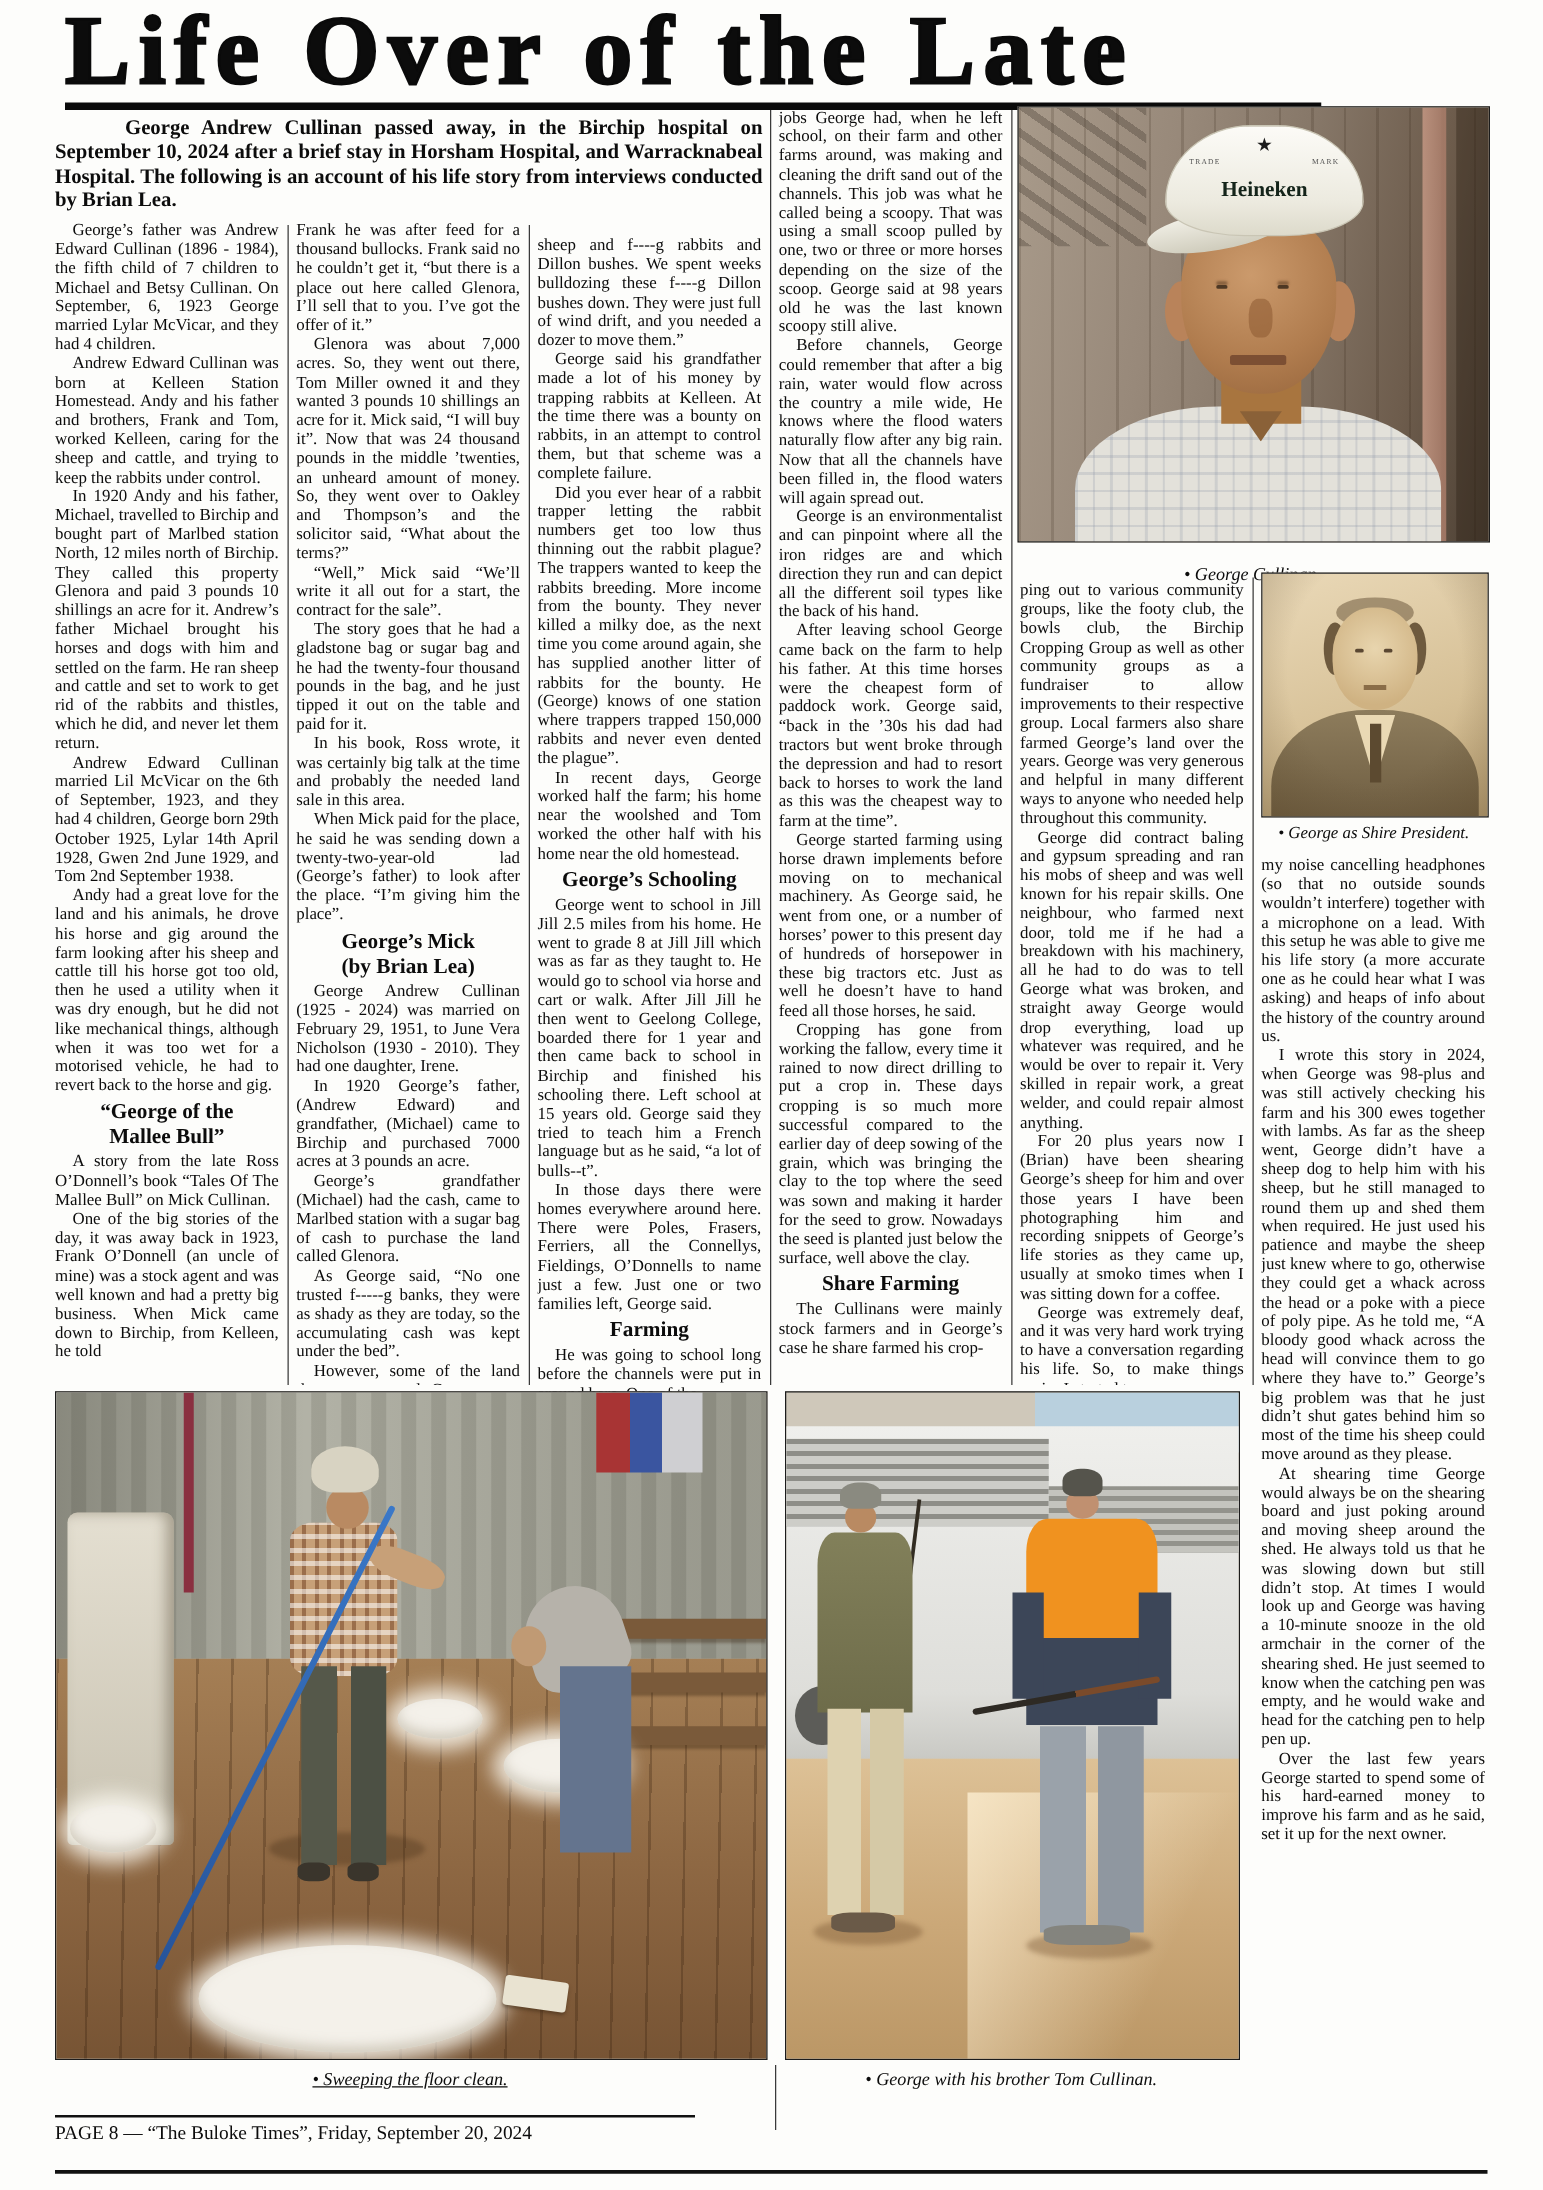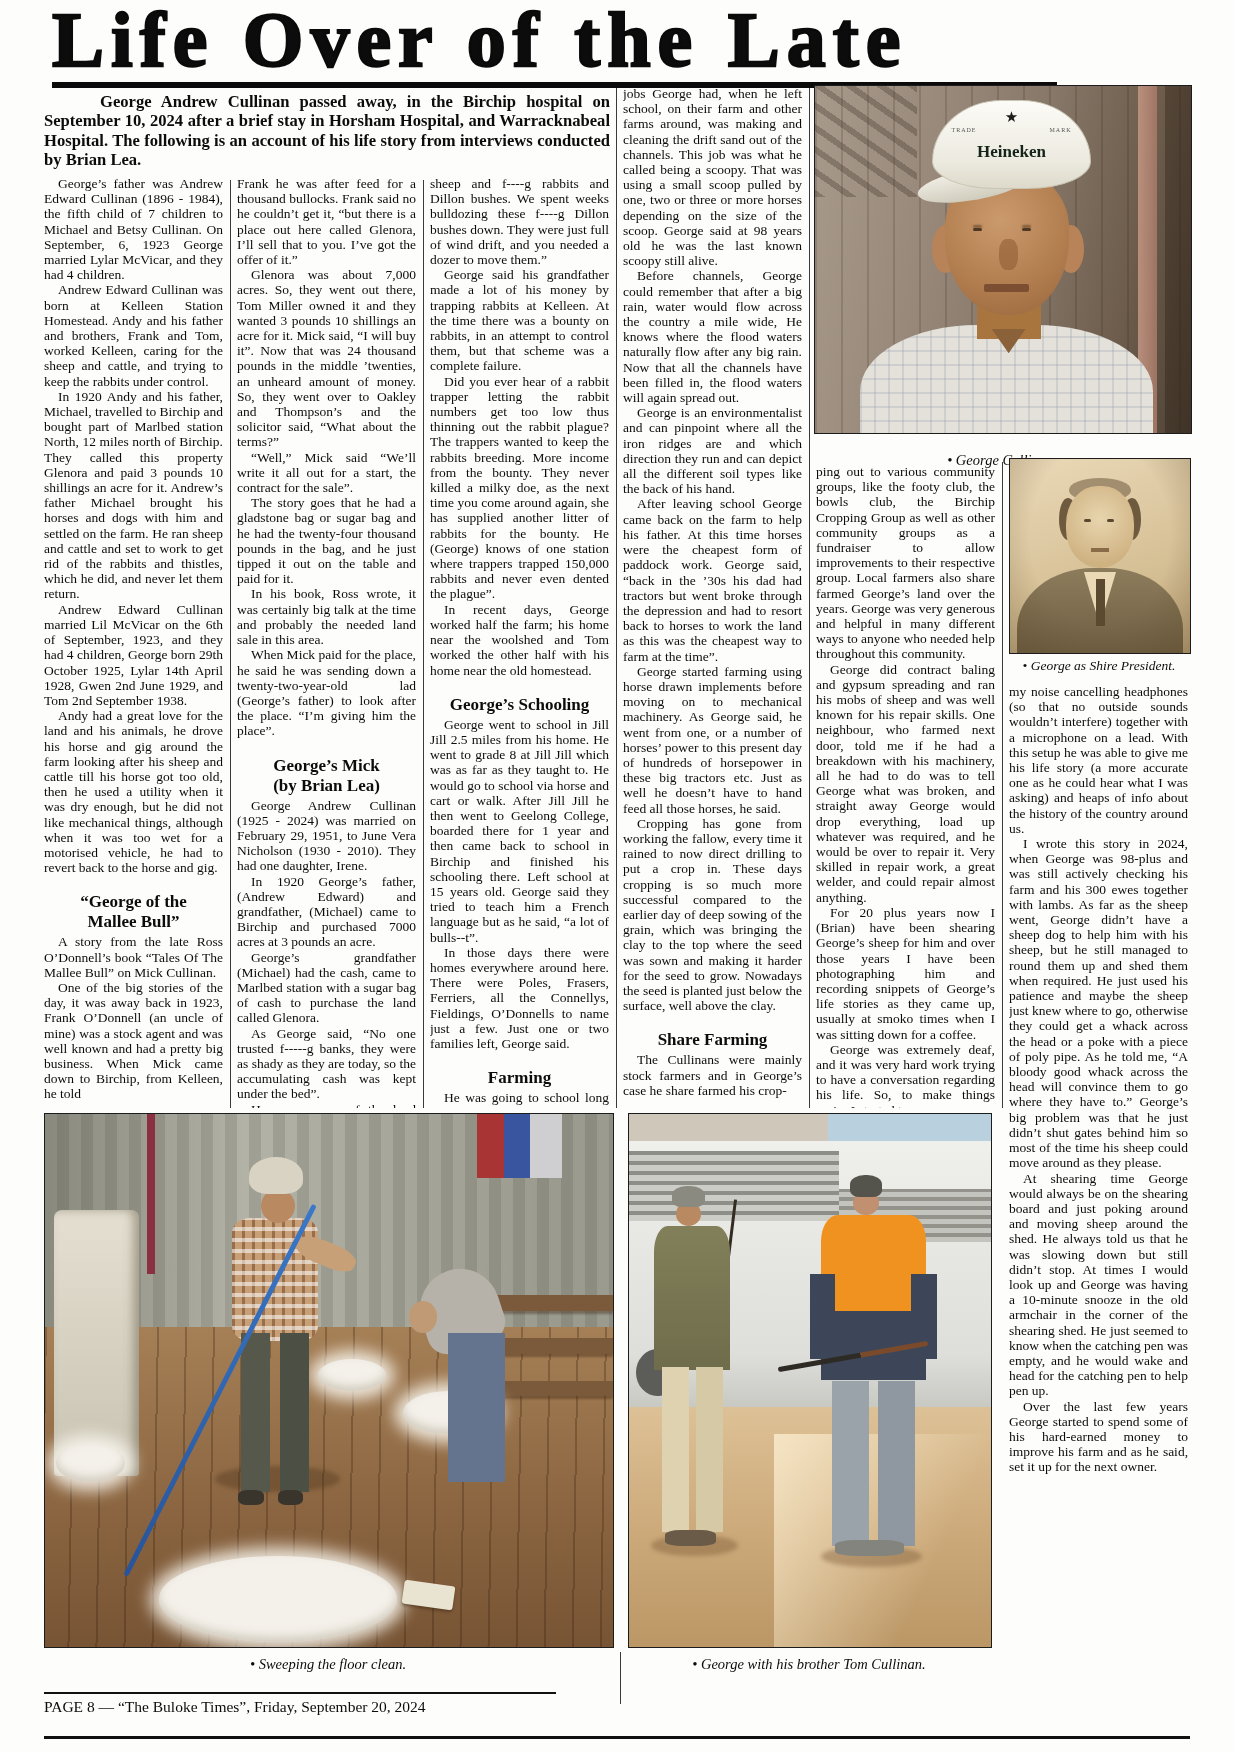--- a/index.html
+++ b/index.html
@@ -9,21 +9,21 @@
   .headline{position:absolute;left:52px;top:2px;width:1008px;white-space:nowrap;
             font-size:78px;font-weight:bold;letter-spacing:7px;word-spacing:2px;
             -webkit-text-stroke:2.3px #0a0a0a;line-height:76px;}
   .headline-rule{position:absolute;left:52px;top:82px;width:1005px;height:6px;background:#0a0a0a;}
   .intro{position:absolute;left:44px;top:92px;width:566px;margin:0;font-weight:bold;
          font-size:16.6px;line-height:19.4px;text-align:justify;text-indent:56px;}
   .col{position:absolute;width:179px;font-size:13.5px;line-height:15.2px;
        text-align:justify;overflow:hidden;hyphens:auto;-webkit-hyphens:auto;}
   .col p{margin:0;text-indent:14px;}
   .col p.cont{text-indent:0;}
-  .chead{margin:17px 0 2px;font-weight:bold;text-align:center;font-size:17px;line-height:20px;}
+  .chead{margin:4px 0 2px;font-weight:bold;text-align:center;font-size:17px;line-height:20px;}
   .vrule{position:absolute;width:1px;background:#3a3a3a;}
   .photo{position:absolute;border:1px solid #1c1c1c;overflow:hidden;background:#cfc8ba;}
   .art{position:absolute;}
   .caption{position:absolute;margin:0;font-style:italic;font-size:14.5px;text-align:center;}
   .footer-rule{position:absolute;left:44px;top:1692px;width:512px;height:2px;background:#111;}
   .footer-text{position:absolute;left:44px;top:1698px;margin:0;font-size:15.5px;}
   .bottom-rule{position:absolute;left:44px;top:1736px;width:1146px;height:3px;background:#111;}
 
   
   .p1-bg{inset:0;background:linear-gradient(100deg,#a89a8a 0%,#98897a 30%,#867768 55%,#6d5c4c 80%,#4c4034 100%);}
@@ -156,21 +156,21 @@
       <div>George’s Mick</div>
       <div>(by Brian Lea)</div>
     </div>
     <p>George Andrew Cullinan (1925 - 2024) was married on February 29, 1951, to June Vera Nicholson (1930 - 2010). They had one daughter, Irene.</p>
     <p>In 1920 George’s father, (Andrew Edward) and grandfather, (Michael) came to Birchip and purchased 7000 acres at 3 pounds an acre.</p>
     <p>George’s grandfather (Michael) had the cash, came to Marlbed station with a sugar bag of cash to purchase the land called Glenora.</p>
     <p>As George said, “No one trusted f-----g banks, they were as shady as they are today, so the accumulating cash was kept under the bed”.</p>
     <p>However, some of the land they now owned George says “Some god forsaken f-----g plain ground with clay pans and sink holes. Only good for</p>
   </div>
 
-  <div class="col" style="left:430px;top:176px;height:932px;">
+  <div class="col" style="left:430px;top:188px;height:932px;">
     <p class="cont">sheep and f----g rabbits and Dillon bushes. We spent weeks bulldozing these f----g Dillon bushes down. They were just full of wind drift, and you needed a dozer to move them.”</p>
     <p>George said his grandfather made a lot of his money by trapping rabbits at Kelleen. At the time there was a bounty on rabbits, in an attempt to control them, but that scheme was a complete failure.</p>
     <p>Did you ever hear of a rabbit trapper letting the rabbit numbers get too low thus thinning out the rabbit plague? The trappers wanted to keep the rabbits breeding. More income from the bounty. They never killed a milky doe, as the next time you come around again, she has supplied another litter of rabbits for the bounty. He (George) knows of one station where trappers trapped 150,000 rabbits and never even dented the plague”.</p>
     <p>In recent days, George worked half the farm; his home near the woolshed and Tom worked the other half with his home near the old homestead.</p>
     <div class="chead">George’s Schooling</div>
     <p>George went to school in Jill Jill 2.5 miles from his home. He went to grade 8 at Jill Jill which was as far as they taught to. He would go to school via horse and cart or walk. After Jill Jill he then went to Geelong College, boarded there for 1 year and then came back to school in Birchip and finished his schooling there. Left school at 15 years old. George said they tried to teach him a French language but as he said, “a lot of bulls--t”.</p>
     <p>In those days there were homes everywhere around here. There were Poles, Frasers, Ferriers, all the Connellys, Fieldings, O’Donnells to name just a few. Just one or two families left, George said.</p>
     <div class="chead">Farming</div>
     <p>He was going to school long before the channels were put in around here. One of the</p>
   </div>
@@ -264,21 +264,21 @@
     <div class="art p3-shirt3"></div>
     <div class="art p3-arm"></div>
     <div class="art p3-pants3"></div>
     <div class="art p3-boot" style="left:34%;"></div>
     <div class="art p3-boot" style="left:41%;"></div>
     <div class="art p3-face3"></div>
     <div class="art p3-hat"></div>
     <div class="art p3-broom"></div>
     <div class="art p3-broomhead"></div>
   </div>
-  <p class="caption" style="left:44px;top:1656px;width:568px;">• Sweeping the floor clean.</p>
+  <p class="caption" style="left:44px;top:1656px;width:568px;text-decoration:underline;">• Sweeping the floor clean.</p>
 
   <div class="photo" style="left:628px;top:1113px;width:362px;height:533px;">
     <div class="art p4-sky"></div>
     <div class="art p4-truck"></div>
     <div class="art p4-rails"></div>
     <div class="art p4-tray"></div>
     <div class="art p4-wheel"></div>
     <div class="art p4-ground"></div>
     <div class="art p4-sun"></div>
     <div class="art p4-shadow" style="left:6%;top:79%;width:24%;height:4%;"></div>

